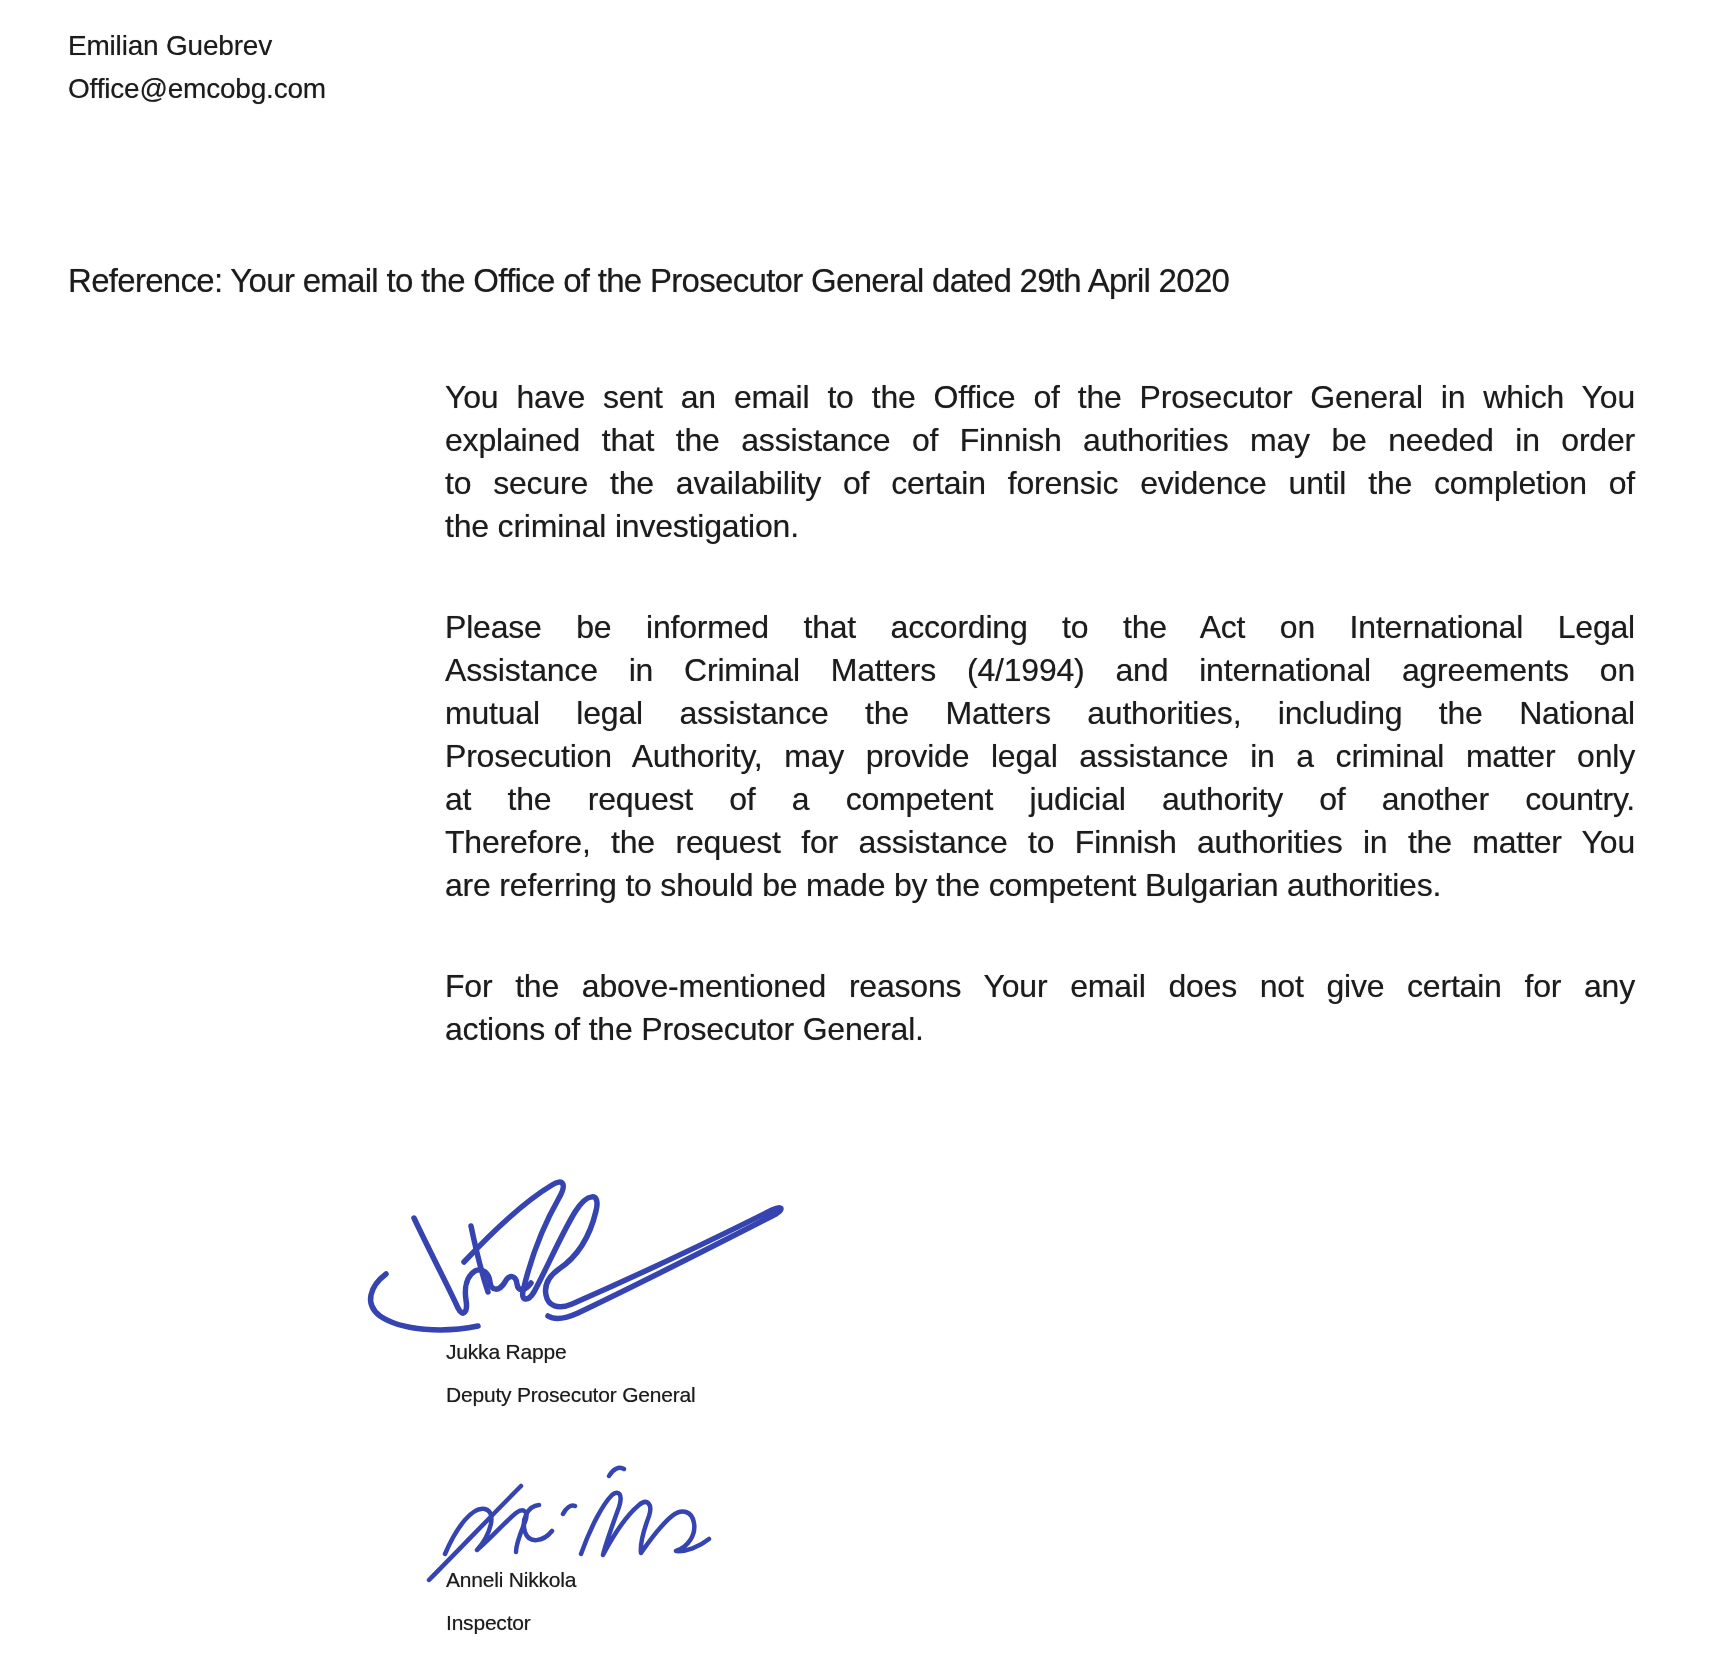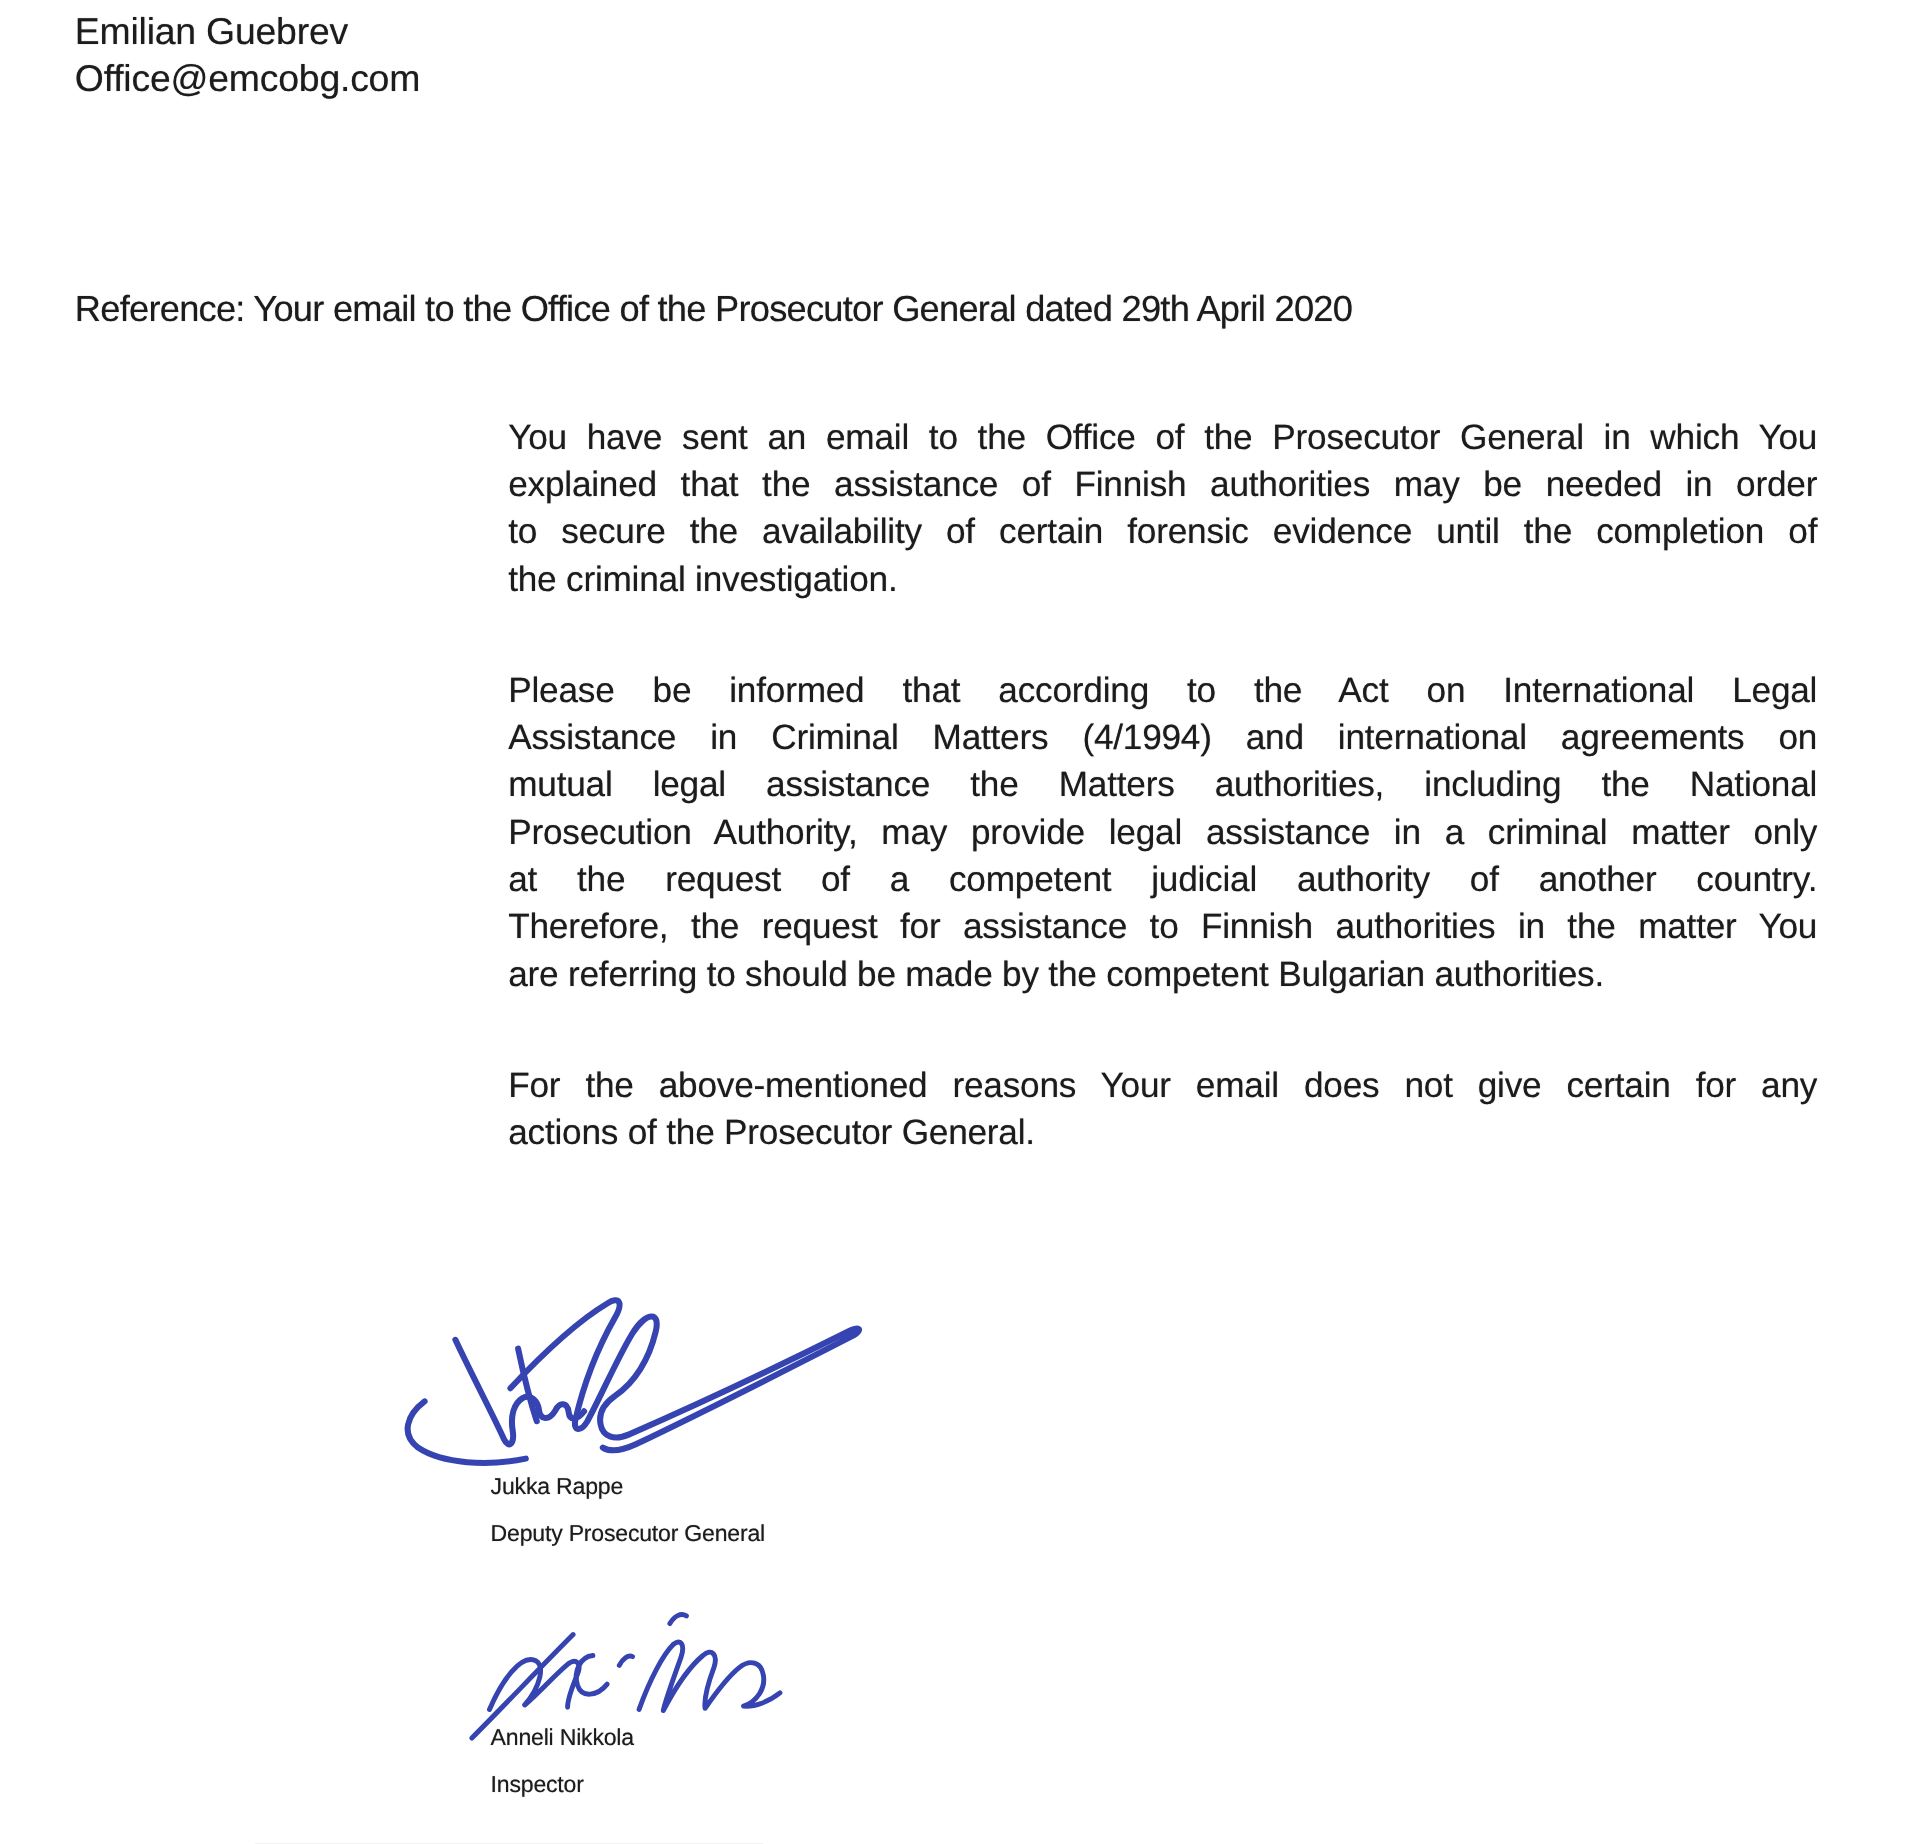--- a/index.html
+++ b/index.html
@@ -11,42 +11,41 @@
     font-family: "Liberation Sans", sans-serif;
     color: #1c1c1c;
     overflow: hidden;
   }
   .scan-text {
     text-shadow: 0 0 0.8px rgba(10,10,10,0.55);
   }
   .sender {
     position: absolute;
     left: 68px;
-    top: 8px;
-    font-size: 34px;
+    top: 24px;
+    font-size: 28px;
     line-height: 43px;
     letter-spacing: -0.2px;
   }
   .reference {
     position: absolute;
     left: 68px;
     top: 262px;
     font-size: 33px;
     font-weight: normal;
     letter-spacing: -0.7px;
     white-space: nowrap;
   }
   .letter-body {
     position: absolute;
     left: 445px;
     top: 376px;
     width: 1190px;
     font-size: 32px;
     letter-spacing: -0.2px;
-    margin-left: 17px;
   }
   .para { margin: 0 0 58px 0; }
   .para .line {
     line-height: 43px;
     text-align: justify;
     text-align-last: justify;
     white-space: normal;
   }
   .para .line.last {
     text-align-last: left;

